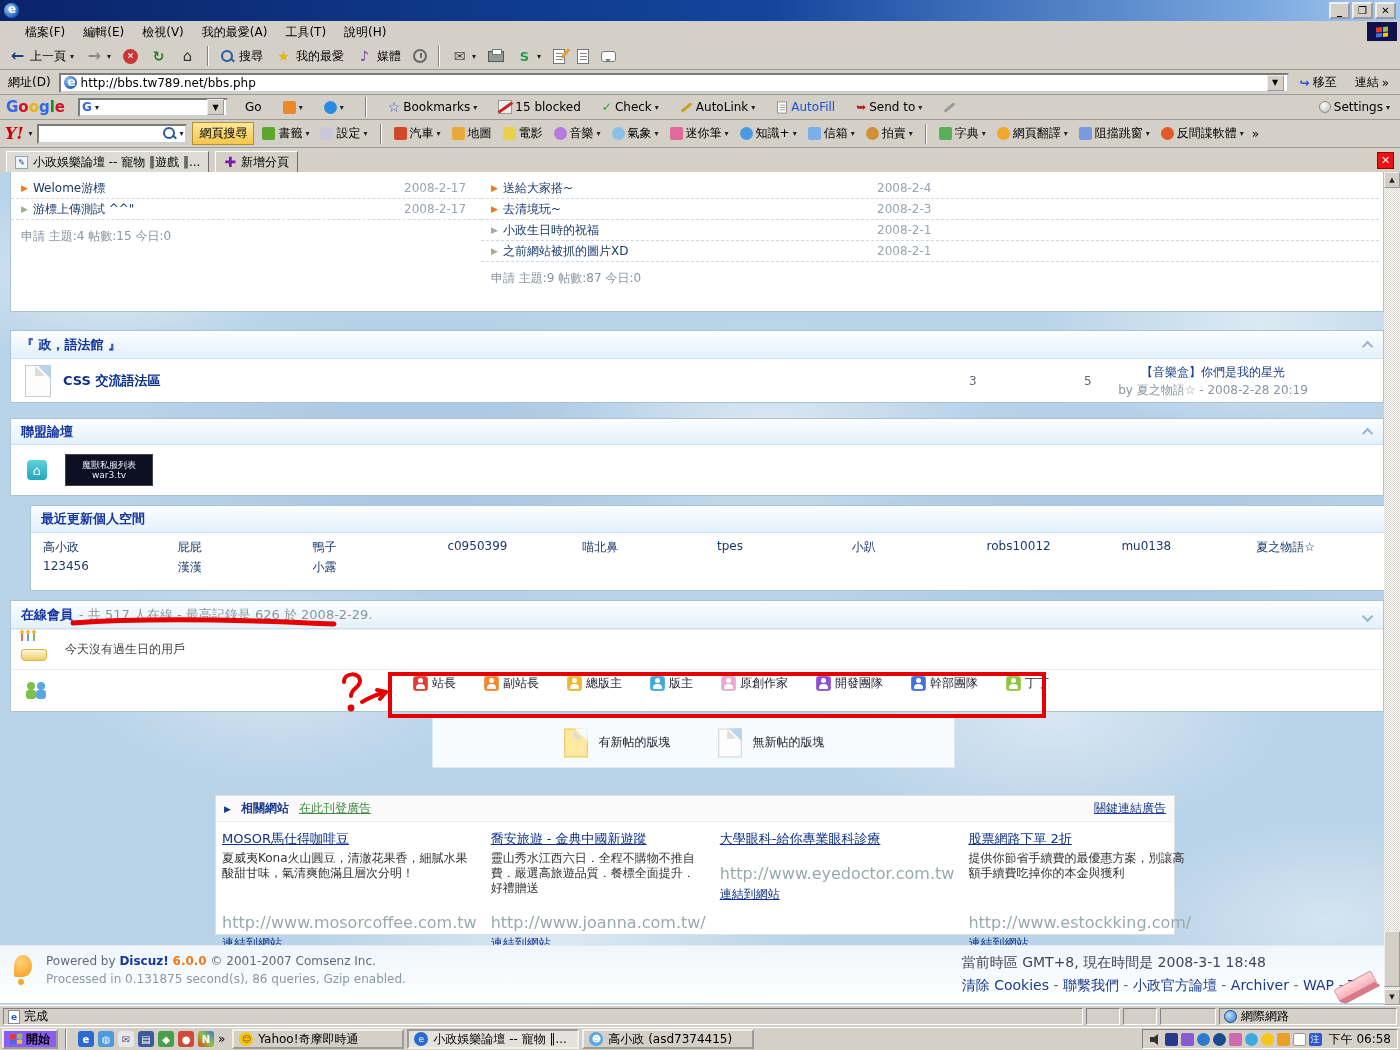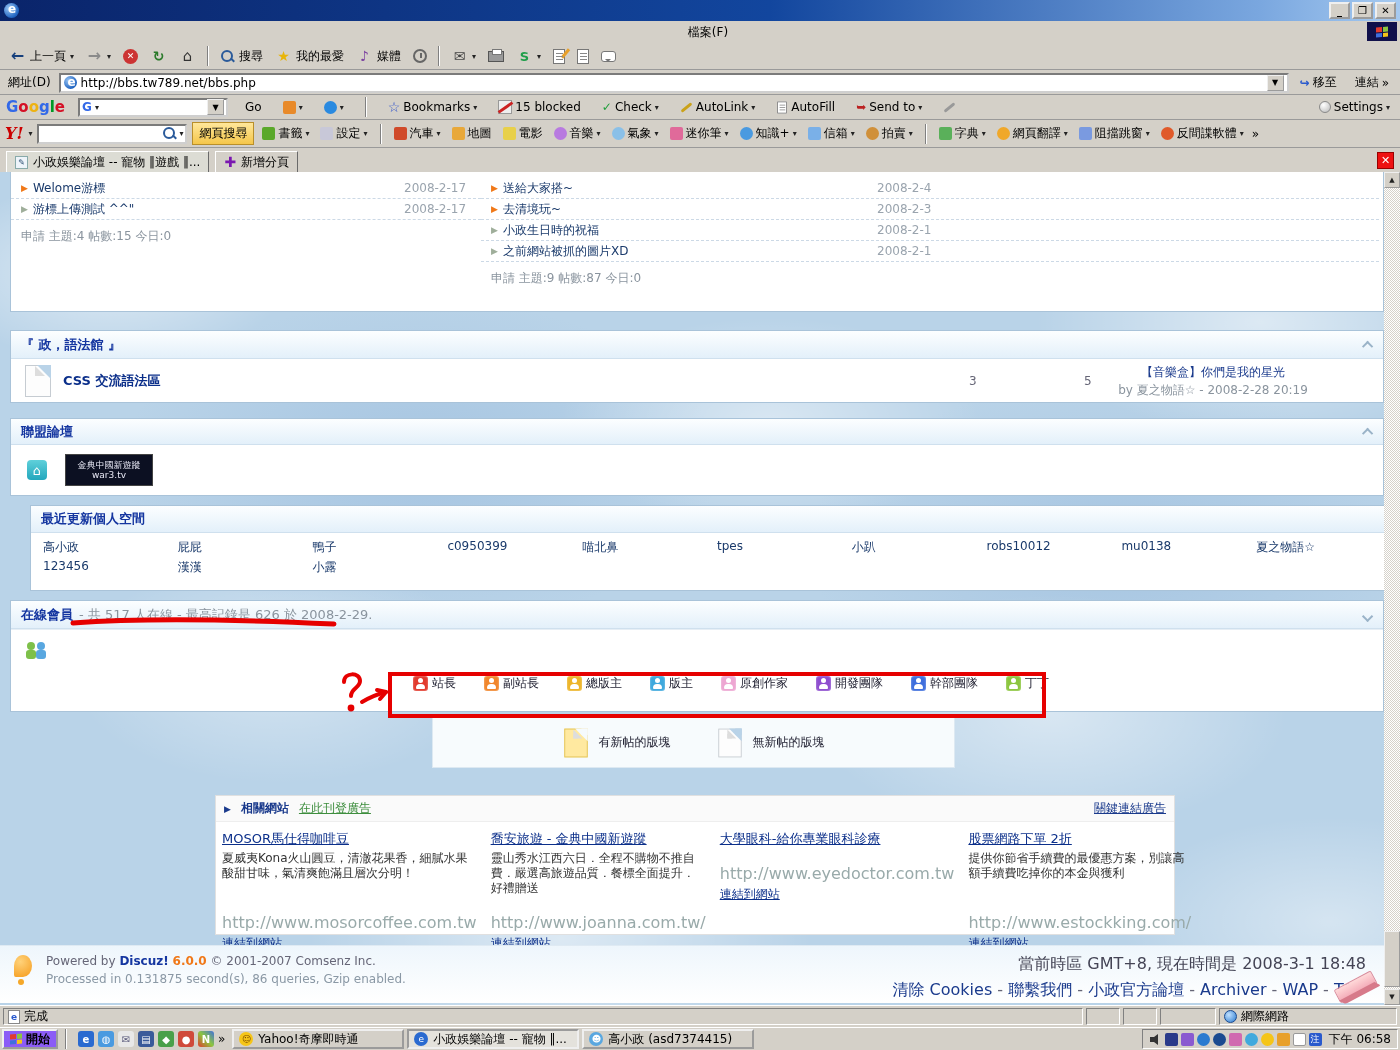--- a/index.html
+++ b/index.html
@@ -11,21 +11,21 @@
     background:linear-gradient(90deg,#0a246a 0%,#12469e 55%,#7aa7df 90%,#a6caf0 100%);
     color:#fff; display:flex; align-items:center; padding:0 4px; }
   .ie-logo { width:15px; height:15px; border-radius:50%; background:radial-gradient(circle at 35% 35%,#9cc7f5,#1f63c0 70%); position:relative; flex:0 0 auto; }
   .ie-logo::after { content:"e"; position:absolute; left:4px; top:-1px; color:#fff; font-weight:bold; font-size:12px; }
   .title-text { font-weight:bold; font-size:12px; margin-left:5px; white-space:nowrap; overflow:hidden; }
   .win-controls { margin-left:auto; display:flex; gap:2px; }
   .win-btn { width:21px; height:17px; background:#d4d0c8; border:2px outset #efefef; font-size:10px; font-weight:bold;
     display:flex; align-items:center; justify-content:center; color:#000; line-height:1; }
 
   .menubar { position:absolute; top:21px; left:0; width:100%; height:24px; background:#d4d0c8;
-    display:flex; align-items:center; border-bottom:1px solid #9a9a9a; padding-left:16px;flex-direction:column; }
+    display:flex; align-items:center; border-bottom:1px solid #9a9a9a; padding-left:16px; }
   .menu-item { padding:3px 9px; cursor:default; }
   .brand-box { position:absolute; right:3px; top:1px; width:30px; height:19px; background:#10104a;
     display:flex; align-items:center; justify-content:center; }
   .winflag { width:12px; height:10px; display:grid; grid-template:1fr 1fr / 1fr 1fr; gap:1px; transform:skewY(-5deg); }
   .winflag i { display:block; }
   .winflag i:nth-child(1){background:#e23b2e}.winflag i:nth-child(2){background:#8cc63f}
   .winflag i:nth-child(3){background:#3f6fdd}.winflag i:nth-child(4){background:#f5c518}
 
   .toolbar { position:absolute; top:43px; left:0; width:100%; height:27px; background:#d4d0c8;
     display:flex; align-items:center; border-bottom:1px solid #9a9a9a; padding-left:4px; gap:2px; }
@@ -69,21 +69,21 @@
   .g-blue{color:#3369e8}.g-red{color:#d50f25}.g-yel{color:#eeb211}.g-grn{color:#009925}
   .g-combo { width:150px; height:19px; background:#fff; border:2px inset #cfcfcf; display:flex; align-items:center; padding:0 2px; gap:3px; }
   .g-g { color:#3369e8; font-weight:bold; font-size:12px; }
   .gbar-item { display:flex; align-items:center; gap:3px; padding:1px 4px; white-space:nowrap; }
   .sq { width:13px; height:13px; border-radius:2px; display:inline-block; }
   .g-star { color:#3355cc; font-size:14px; }
   .g-blocked { width:14px; height:14px; background:#eee; border:1px solid #999; position:relative; }
   .g-blocked::after { content:""; position:absolute; left:-2px; top:5px; width:17px; height:3px; background:#c22; transform:rotate(-35deg); }
   .g-check { color:#1f9e3a; font-weight:bold; }
   .g-wand { width:13px; height:3px; background:#caa21a; transform:rotate(-40deg); border-radius:2px; }
-  .g-dim { color:#000000; }
+  .g-dim { color:#1d4ed8; }
   .g-send { color:#b22; font-weight:bold; }
   .settings-dot { width:12px; height:12px; border-radius:50%; background:radial-gradient(circle at 35% 30%,#fff,#b9b9b9); border:1px solid #8a8a8a; }
 
   .ybar { position:absolute; top:120px; left:0; width:100%; height:28px; background:#d4d0c8;
     display:flex; align-items:center; border-bottom:1px solid #9a9a9a; padding:0 5px; gap:5px; white-space:nowrap; }
   .y-logo { color:#c00; font-weight:bold; font-style:italic; font-size:16px; font-family:"DejaVu Serif","Liberation Serif",serif; }
   .y-input { width:150px; height:20px; background:#fff; border:2px inset #cfcfcf; display:flex; align-items:center; justify-content:flex-end; padding:0 2px; gap:2px; }
   .y-search-btn { background:linear-gradient(#ffe79a,#f5c64a); border:1px solid #b98f2a; padding:2px 6px; font-size:12px; display:flex; align-items:center; }
   .ybar-item { display:flex; align-items:center; gap:3px; padding:1px 3px; }
 
@@ -189,21 +189,21 @@
   
   .page-footer { position:absolute; left:0; right:16px; top:773px; height:58px;
     background:linear-gradient(#eef6fc,#ffffff); border-top:1px solid #dfeaf3; padding:8px 14px 0 12px; }
   .comsenz { position:absolute; left:12px; top:9px; width:22px; height:30px; }
   .comsenz::before { content:""; position:absolute; left:2px; top:0; width:18px; height:22px; border-radius:50% 50% 50% 10%;
     background:radial-gradient(circle at 35% 30%,#ffd27a,#f59a1a); }
   .comsenz::after { content:""; position:absolute; left:6px; bottom:0; width:6px; height:6px; border-radius:50%; background:#f5a82a; }
   .f-line1 { margin-left:34px; color:#667; font-size:12px; }
   .f-line1 b.dz { color:#1536a0; } .f-line1 b.ver { color:#f07818; }
   .f-line2 { margin-left:34px; color:#8a98a5; font-size:12px; margin-top:4px; }
-  .f-right { position:absolute; right:18px; top:8px; text-align:right; font-size:16px; color:#445; }
+  .f-right { position:absolute; right:8px; top:8px; font-size:14px; color:#445; }
   .f-links { margin-top:5px; color:#1a3a8c; }
   .f-links span { color:#1a3a8c; text-decoration:none; cursor:pointer; }
   .f-links span + span::before { content:" - "; color:#667; text-decoration:none; }
   .eraser { position:absolute; right:2px; top:32px; width:46px; height:22px; transform:rotate(-28deg); }
   .eraser::before { content:""; position:absolute; left:0; top:0; width:40px; height:13px; background:linear-gradient(#ffd9d9,#f2a7b5); border:1px solid #d98a9a; border-radius:2px; }
   .eraser::after { content:""; position:absolute; left:2px; top:12px; width:40px; height:6px; background:#d77a8a; border-radius:0 0 2px 2px; transform:skewX(35deg); }
 
   
   .scrollbar { position:absolute; right:0; top:0; width:16px; height:100%;
     background-image:repeating-conic-gradient(#ffffff 0% 25%, #d6d2ca 0% 50%); background-size:2px 2px; }
@@ -554,21 +554,21 @@
     </div>
 
     <div class="dz-box" style="top:246px;height:78px;">
       <div class="dz-header" style="height:26px;">
         <span>聯盟論壇</span>
         <span class="chev up"></span>
       </div>
       <div style="display:flex;align-items:center;gap:18px;padding:9px 0 0 16px;">
         <span class="home-ico">⌂</span>
         <span class="war3-banner">
-          <span>金典中國新遊蹤</span>
+          <span>魔獸私服列表</span>
           <span>war3.tv</span>
         </span>
       </div>
     </div>
 
     <div class="dz-box" style="top:333px;height:86px;margin-left:20px;">
       <div class="dz-header" style="height:27px;">
         <span>最近更新個人空間</span>
       </div>
       <div class="names-grid">
@@ -586,20 +586,29 @@
         <a class="name-link">漢漢</a>
         <a class="name-link">小露</a>
       </div>
     </div>
 
     <div class="dz-box" style="top:428px;height:112px;">
       <div class="dz-header">
         <span>在線會員</span>
         <span style="font-weight:normal;color:#8a949e;">- 共 517 人在線 - 最高記錄是 626 於 2008-2-29.</span>
         <span class="chev down"></span>
+      </div>
+      <div class="online-row" style="height:40px;">
+        <span class="cake">
+            <i></i>
+            <i></i>
+            <i></i>
+            <span class="cake-base"></span>
+          </span>
+        <span class="online-text">今天沒有過生日的用戶</span>
       </div>
       <div class="online-row" style="height:43px;">
         <svg width="26" height="22" style="margin-left:12px;">
           <circle cx="8" cy="6" r="4" fill="#7ec04a"></circle>
             <rect x="3" y="10" width="10" height="9" rx="3" fill="#7ec04a"></rect>
           <circle cx="18" cy="6" r="4" fill="#59a7e0"></circle>
             <rect x="13" y="10" width="10" height="9" rx="3" fill="#59a7e0"></rect>
         </svg>
       </div>
       <div class="legend-row">

